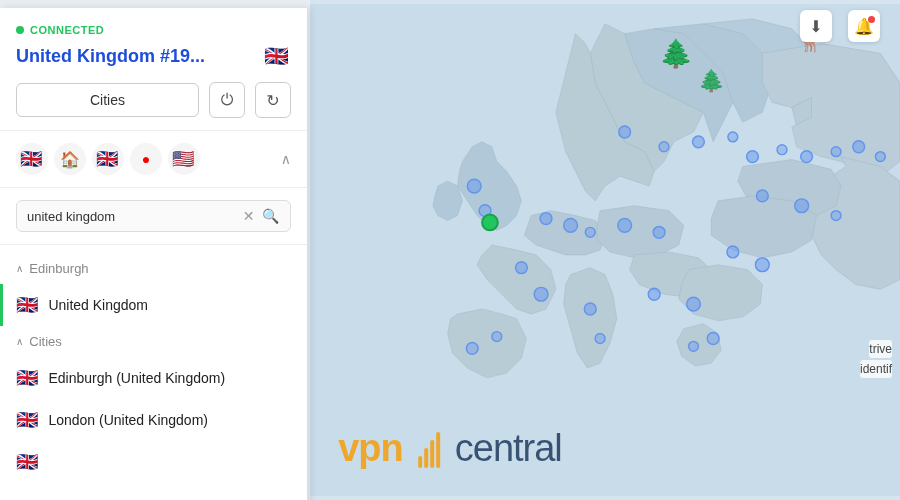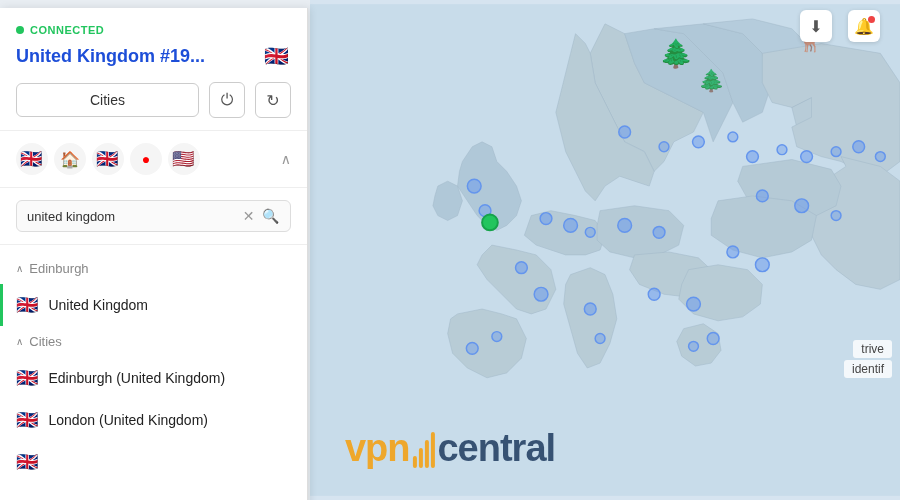--- a/index.html
+++ b/index.html
@@ -284,21 +284,21 @@
     }
 
     
     .vpn-watermark {
       position: absolute;
       bottom: 30px;
       left: 50%;
       transform: translateX(-50%);
       display: flex;
       align-items: center;
-      gap: 0;
+      gap: 12px;
       z-index: 5;
       opacity: 0.85;
       text-align: center;
     }
 
     .vpn-text {
       font-size: 38px;
       font-weight: 900;
       color: #f59e0b;
       letter-spacing: -1px;
@@ -313,33 +313,33 @@
     }
 
     .vpn-bar {
       background: #f59e0b;
       width: 4px;
       border-radius: 2px;
     }
 
     .central-text {
       font-size: 38px;
-      font-weight: 700;
+      font-weight: 400;
       color: #1e3a5f;
       letter-spacing: -1px;
     }
 
     
     .side-text {
       position: absolute;
       right: 8px;
       font-size: 12px;
       color: #444;
       background: rgba(255,255,255,0.8);
-      padding: 2px 8px;
+      padding: 2px 0;
       border-radius: 3px;
       z-index: 6;
     }
 
     .side-text-1 { top: 340px; }
     .side-text-2 { top: 360px; text-align: right; }
   </style>
 </head>
 <body>
 

